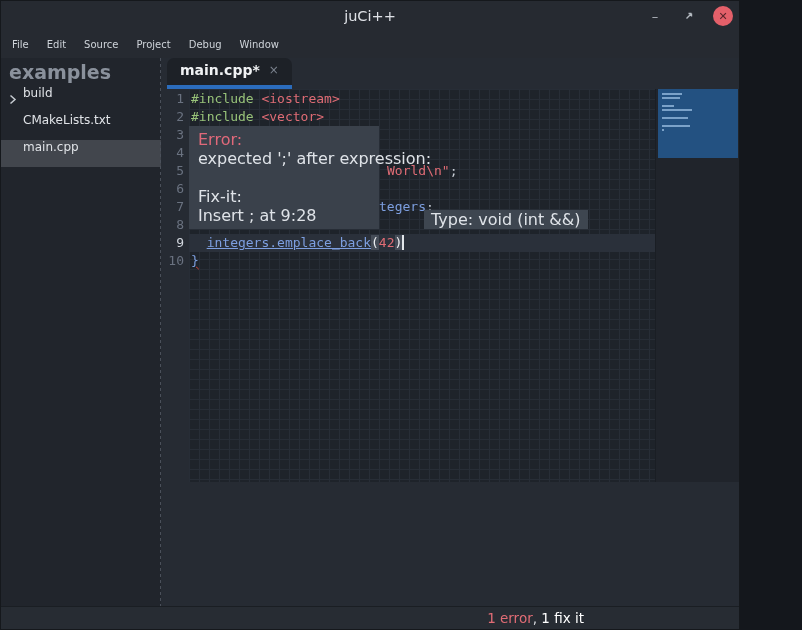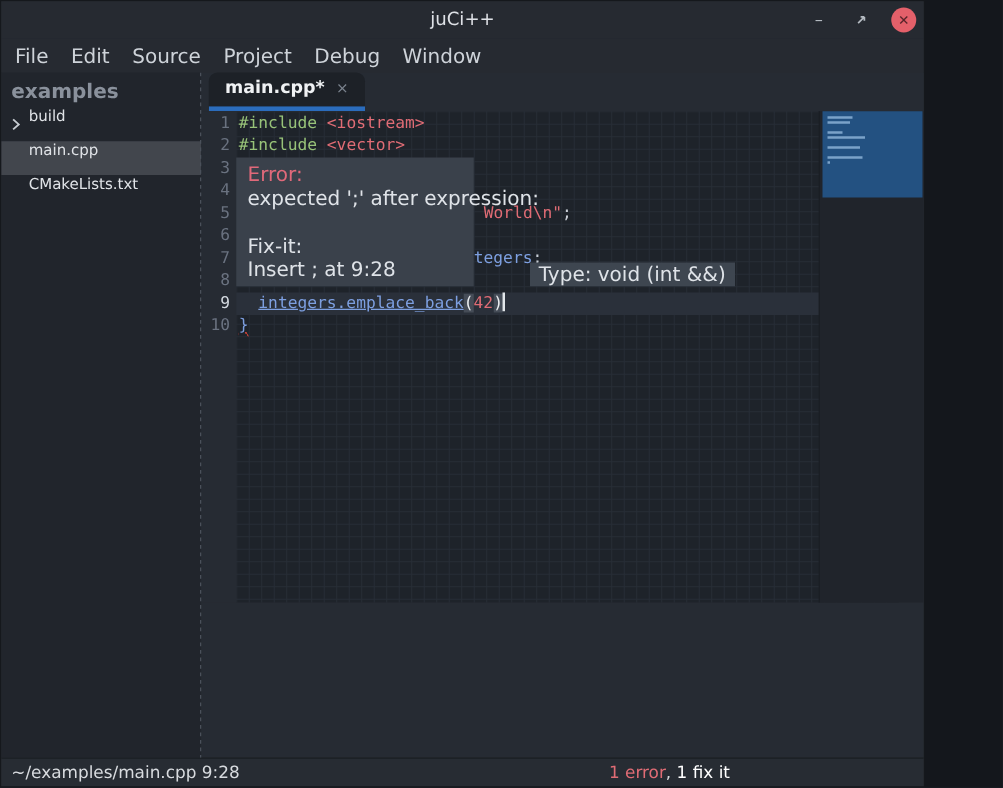--- a/index.html
+++ b/index.html
@@ -11,25 +11,25 @@
   .titlebar{position:absolute;top:0;left:0;right:0;height:30px;background:#262a31;
             display:flex;align-items:center;justify-content:center;}
   .title{color:#dee1e6;font-size:14.5px;font-weight:500;}
   .wcontrols{position:absolute;right:6px;top:0;height:30px;display:flex;align-items:center;gap:14px;}
   .wbtn{width:20px;height:20px;display:flex;align-items:center;justify-content:center;
         color:#b4bac1;font-size:13px;cursor:default;}
   .wbtn.close{background:#e4606a;border-radius:50%;color:#58242a;font-size:11px;font-weight:bold;}
   
   .menubar{position:absolute;top:30px;left:0;right:0;height:27px;background:#262a31;
            display:flex;align-items:center;padding-left:2px;}
-  .menu-item{color:#ced3d9;font-size:16px;padding:3px 9px;}
+  .menu-item{color:#ced3d9;font-size:10px;padding:3px 9px;}
   
   .sidebar{position:absolute;top:57px;left:0;width:160px;bottom:23px;background:#21252c;}
   .side-header{height:28px;display:flex;align-items:center;padding-left:8px;
-               color:#8a919c;font-size:16px;font-weight:bold;}
+               color:#8a919c;font-size:19px;font-weight:bold;}
   .tree-row{height:27px;display:flex;color:#e0e3e7;font-size:12px;}
   .tree-row.selected{background:#42464d;}
   .chev{width:22px;display:flex;align-items:center;justify-content:center;}
   .no-chev{width:22px;}
   
   .rightcol{position:absolute;top:57px;left:160px;right:0;bottom:23px;background:#262b33;}
   
   .tabbar{position:absolute;top:0;left:0;right:0;height:31px;background:#262b33;}
   .tab{position:absolute;left:6px;top:0;height:31px;background:#1d2127;
        border-radius:7px 7px 0 0;display:flex;align-items:center;gap:9px;
@@ -130,27 +130,27 @@
     <div class="side-header">examples</div>
     <div id="tree">
         <div class="tree-row">
           <span class="chev">
             <svg width="11" height="11" viewBox="0 0 11 11">
               <path d="M3.5 1.5 L8 5.5 L3.5 9.5" stroke="#c7ccd2" stroke-width="1.5" fill="none"></path>
             </svg>
           </span>
           <span class="tree-label">build</span>
         </div>
+        <div class="tree-row">
+          <span class="no-chev"></span>
+          <span class="tree-label">CMakeLists.txt</span>
+        </div>
         <div class="tree-row selected">
           <span class="no-chev"></span>
           <span class="tree-label">main.cpp</span>
-        </div>
-        <div class="tree-row">
-          <span class="no-chev"></span>
-          <span class="tree-label">CMakeLists.txt</span>
         </div>
       </div>
   </div>
 
   <div class="rightcol">
 
     <div class="tabbar">
       <div class="tab">
         <span class="tab-label">main.cpp*</span>
         <span class="tab-close">×</span>
@@ -204,17 +204,16 @@
             <div class="mini-bar" style="top: 40px; width: 2px;"></div>
           </div>
       </div>
     </div>
 
   </div>
 
   <div class="vsep"></div>
 
   <div class="statusbar">
-    <span class="status-loc">~/examples/main.cpp 9:28</span>
     <span class="status-diag"><span class="diag-err">1 error</span><span>, </span><span class="diag-fix">1 fix it</span></span>
   </div>
 
 </div>
 
 </body></html>

